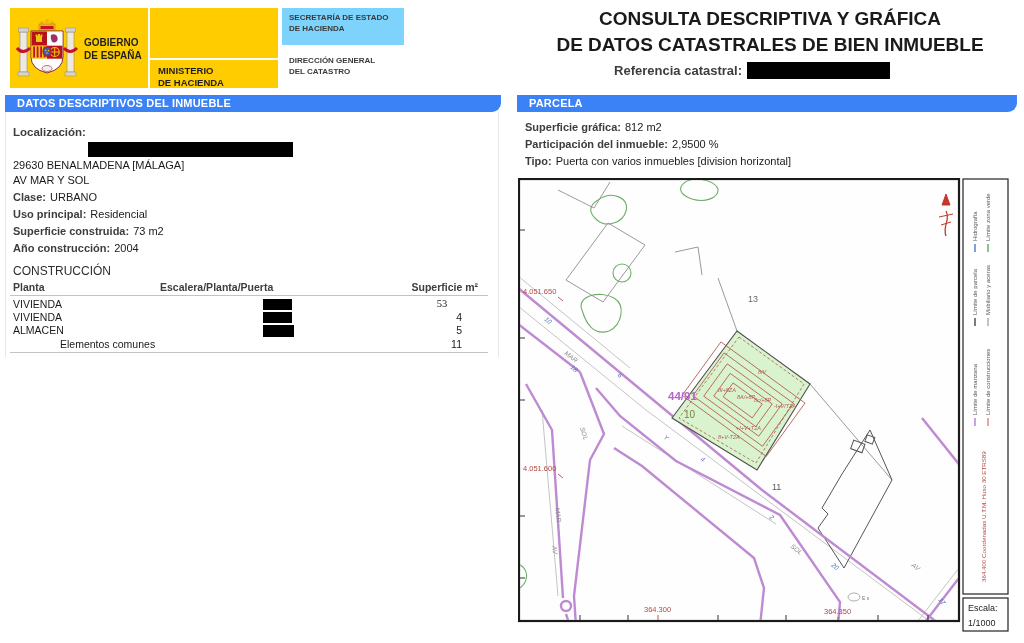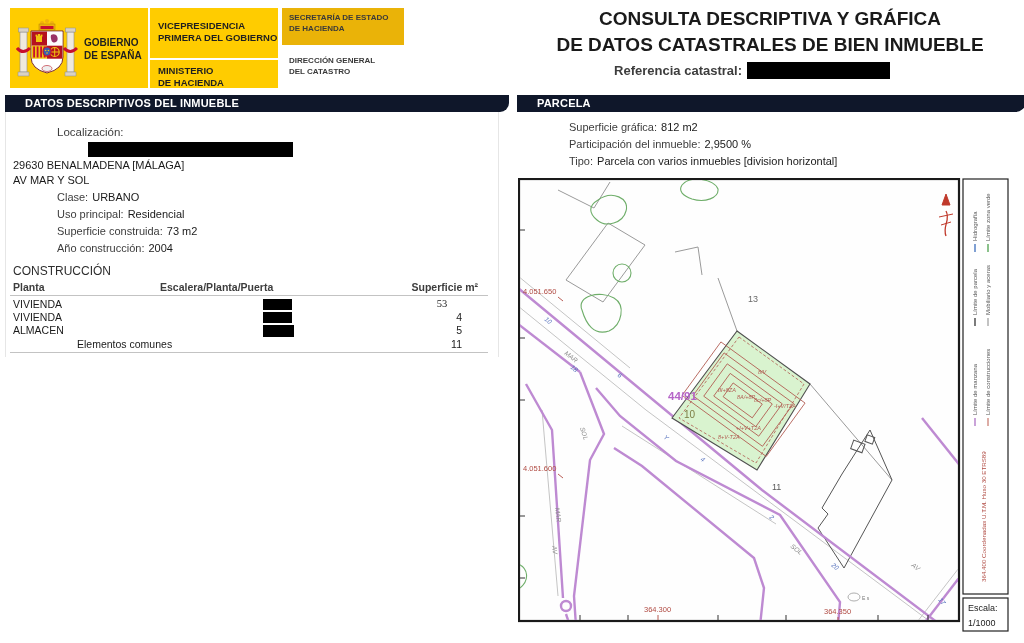--- a/index.html
+++ b/index.html
@@ -1,23 +1,23 @@
 <!DOCTYPE html>
 <html><head>
 <meta charset="utf-8">
 <style>
   html,body{margin:0;padding:0;background:#fff;}
   body{width:1024px;height:643px;position:relative;overflow:hidden;
        font-family:"Liberation Sans",sans-serif;color:#1a1a1a;}
   .abs{position:absolute;}
   .pre{white-space:pre-line;}
-  .band{position:absolute;top:95px;height:17px;background:#0f172a;color:#fff;
-        font-size:11px;font-weight:bold;line-height:17px;padding-left:20px;
+  .band{position:absolute;top:95px;height:17px;background:#3b82f6;color:#fff;
+        font-size:11px;font-weight:bold;line-height:17px;padding-left:12px;
         border-radius:0 0 9px 0;letter-spacing:.2px;}
-  .lbl{font-weight:normal;color:#3d3d3d;margin-left:44px;}
+  .lbl{font-weight:bold;color:#3d3d3d;}
   .field{position:absolute;font-size:11px;}
   .field .lbl{margin-right:4px;}
   .redact{position:absolute;background:#000;}
   .rule{position:absolute;height:1px;background:#c3c3c3;}
   .cell{position:absolute;font-size:10.5px;}
   .hdrcell{position:absolute;font-size:10.5px;font-weight:bold;color:#3d3d3d;}
   .govtxt{font-weight:bold;color:#1f1f1f;line-height:1.28;}
   .titleline{position:absolute;width:480px;text-align:center;font-size:19px;font-weight:bold;}
   svg text{font-family:"Liberation Sans",sans-serif;}
 </style>
@@ -59,27 +59,25 @@
       <ellipse cx="16" cy="37.5" rx="5" ry="3" fill="#eee" stroke="#b5121e" stroke-width="0.6"></ellipse>
       <ellipse cx="16" cy="20.5" rx="4" ry="4.6" fill="#3a5dae" stroke="#c8102e" stroke-width="1.2"></ellipse>
       <circle cx="14.6" cy="19.5" r="0.8" fill="#f1c40f"></circle>
         <circle cx="17.4" cy="19.5" r="0.8" fill="#f1c40f"></circle>
         <circle cx="16" cy="22" r="0.8" fill="#f1c40f"></circle>
     </g>
   </svg>
   <div class="abs govtxt pre" style="left:74px;top:29px;font-size:10px;">GOBIERNO
 DE ESPAÑA</div>
   <div class="abs" style="left:138px;top:0;width:2px;height:80px;background:#fff;"></div>
-  <div class="abs govtxt pre" style="left:148px;top:12px;font-size:9.5px;">VICEPRESIDENCIA
-PRIMERA DEL GOBIERNO</div>
   <div class="abs" style="left:140px;top:50px;width:128px;height:2px;background:#fff;"></div>
   <div class="abs govtxt pre" style="left:148px;top:57px;font-size:9.5px;">MINISTERIO
 DE HACIENDA</div>
 </div>
-<div class="abs pre" style="left:282px;top:8px;width:115px;height:28px;background:#eab308;padding:5px 0 4px 7px;font-size:8px;font-weight:bold;color:#3a3a3a;line-height:1.35;">SECRETARÍA DE ESTADO
+<div class="abs pre" style="left:282px;top:8px;width:115px;height:28px;background:#7dd3fc;padding:5px 0 4px 7px;font-size:8px;font-weight:bold;color:#3a3a3a;line-height:1.35;">SECRETARÍA DE ESTADO
 DE HACIENDA</div>
 <div class="abs pre" style="left:289px;top:56px;font-size:8px;font-weight:bold;color:#3a3a3a;line-height:1.35;">DIRECCIÓN GENERAL
 DEL CATASTRO</div>
 
 <div class="titleline" style="left:530px;top:8px;">CONSULTA DESCRIPTIVA Y GRÁFICA</div>
 <div class="titleline" style="left:530px;top:34px;">DE DATOS CATASTRALES DE BIEN INMUEBLE</div>
 <div class="abs" style="left:530px;top:63px;width:212px;text-align:right;font-size:13px;font-weight:bold;color:#3d3d3d;">Referencia catastral:</div>
 <div class="redact" style="left:747px;top:62px;width:143px;height:17px;"></div>
 
 <div class="band" style="left:5px;width:484px;">DATOS DESCRIPTIVOS DEL INMUEBLE</div>
@@ -117,32 +115,32 @@
 <div class="cell" style="left:422px;top:298px;width:40px;text-align:center;font-family:Liberation Serif, serif;">53</div>
 
 <div class="cell" style="left:13px;top:311px;">VIVIENDA</div>
 <div class="redact" style="left:263px;top:312px;width:29px;height:11px;"></div>
 <div class="cell" style="left:422px;top:311px;width:40px;text-align:right;">4</div>
 
 <div class="cell" style="left:13px;top:324px;">ALMACEN</div>
 <div class="redact" style="left:263px;top:325px;width:31px;height:12px;"></div>
 <div class="cell" style="left:422px;top:324px;width:40px;text-align:right;">5</div>
 
-<div class="cell" style="left:29px;top:338px;padding-left:48px;">Elementos comunes</div>
+<div class="cell" style="left:12px;top:338px;padding-left:48px;">Elementos comunes</div>
 <div class="cell" style="left:422px;top:338px;width:40px;text-align:right;">11</div>
 <div class="rule" style="left:10px;top:352px;width:478px;"></div>
 
 <div class="field" style="left:525px;top:121px;">
   <span class="lbl">Superficie gráfica:</span><span>812 m2</span>
 </div>
 <div class="field" style="left:525px;top:138px;">
   <span class="lbl">Participación del inmueble:</span><span>2,9500 %</span>
 </div>
 <div class="field" style="left:525px;top:155px;">
-  <span class="lbl">Tipo:</span><span>Parcela con varios inmuebles [division horizontal]</span>
+  <span class="lbl">Tipo:</span><span>Puerta con varios inmuebles [division horizontal]</span>
 </div>
 
 <svg class="abs" style="left:518px;top:178px;" width="492" height="455" viewBox="0 0 492 455">
   <defs>
       <clipPath id="plotclip">
         <rect x="2" y="2" width="438" height="440"></rect>
       </clipPath>
     </defs>
 
   <rect x="1" y="1" width="440" height="442" fill="#fefefe" stroke="#1a1a1a" stroke-width="2.2"></rect>

